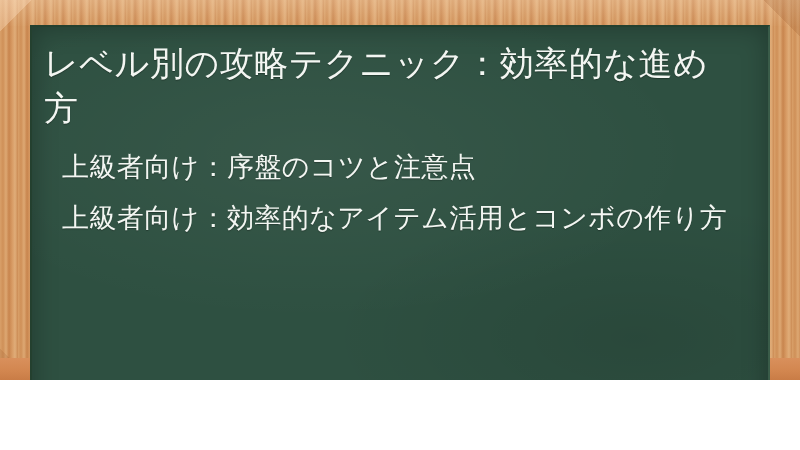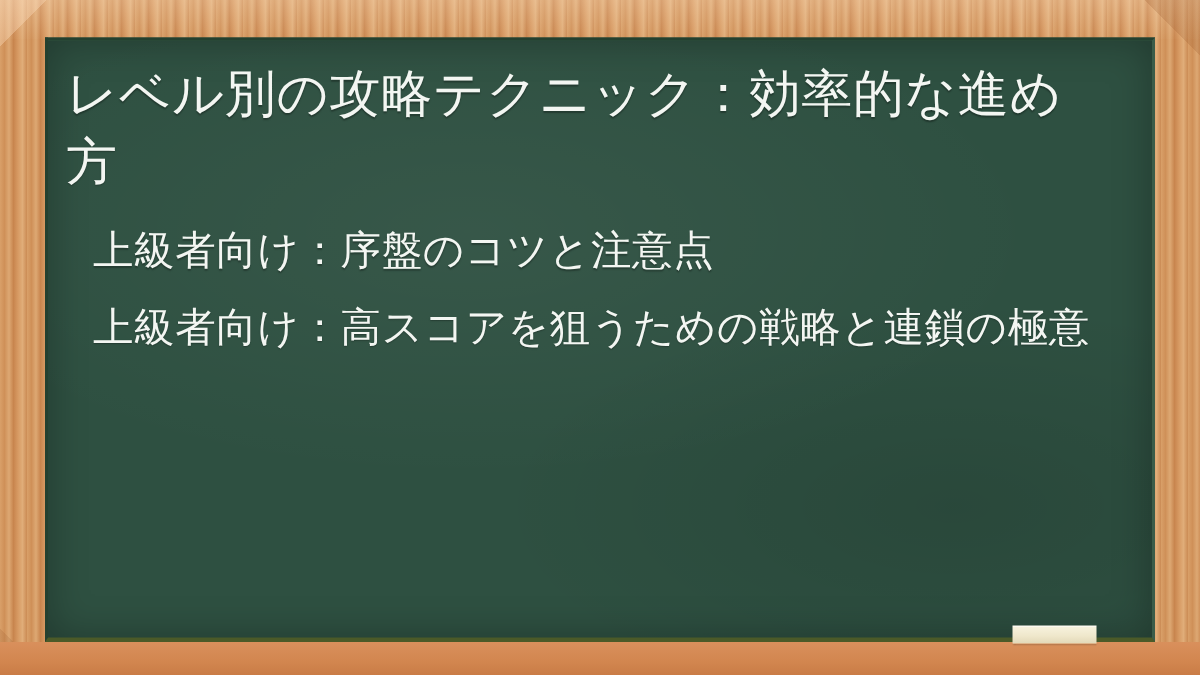--- a/index.html
+++ b/index.html
@@ -11,21 +11,21 @@
     width: 800px;
     height: 450px;
     overflow: hidden;
     font-family: "Liberation Sans", "DejaVu Sans", sans-serif;
   }
 
   
   .slide {
     position: relative;
     width: 800px;
-    height: 450px;
+    height: 380px;
     box-sizing: border-box;
     background:
       repeating-linear-gradient(
         90deg,
         #d9a069 0px,
         #cf9058 3px,
         #dda873 6px,
         #c8854e 9px,
         #d79a63 12px,
         #e0ad79 15px,
@@ -137,21 +137,21 @@
   <div class="frame-shade"></div>
   <div class="frame-bottom-ledge"></div>
 
   <div class="board">
     <div class="board-inner">
 
       <h1 class="title">レベル別の攻略テクニック：効率的な進め方</h1>
 
       <ul class="points">
         <li>上級者向け：序盤のコツと注意点</li>
-        <li>上級者向け：高スコアを狙うための戦略と連鎖の極意</li>
+        <li>上級者向け：効率的なアイテム活用とコンボの作り方</li>
       </ul>
 
     </div>
   </div>
 
   <div class="eraser"></div>
 
 </div>
 
 </body></html>

